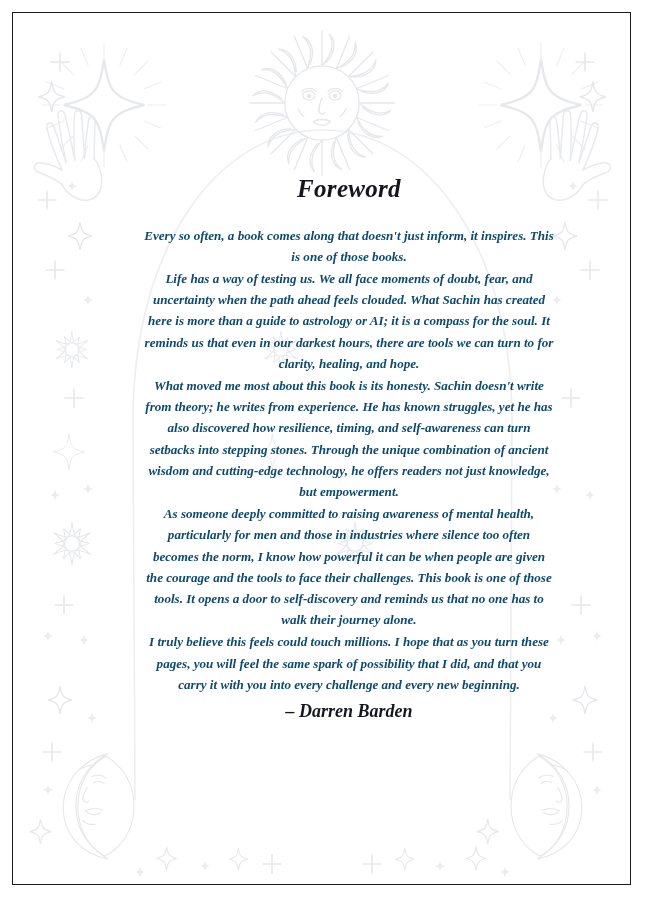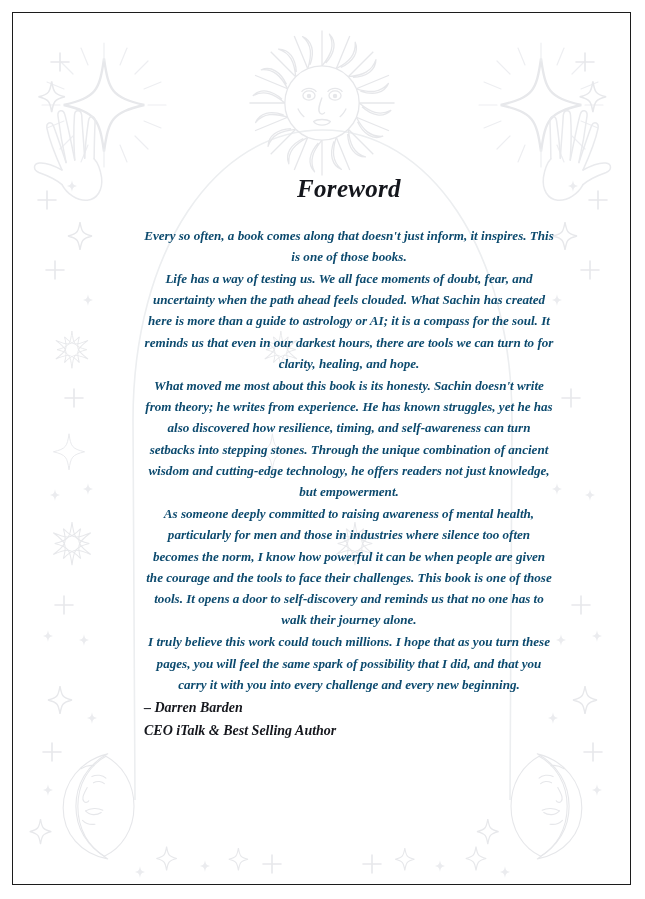--- a/index.html
+++ b/index.html
@@ -56,26 +56,26 @@
     font-weight: 700;
     color: #0c4a6e;
     line-height: 1.62;
     margin: 0 0 1px 0;
     text-align: center;
   }
   .sig-block {
     margin-top: 2px;
   }
   .sig-name, .sig-role {
-    font-size: 14px;
+    font-size: 18px;
     font-style: italic;
     font-weight: 700;
     color: #15171d;
     line-height: 1.62;
-    text-align: left;
+    text-align: center;
   }
 </style>
 </head>
 <body>
 
 <div class="page">
 
   <svg class="ornament-layer" viewBox="0 0 645 899" xmlns="http://www.w3.org/2000/svg">
     <defs>
       <g id="sparkle4">
@@ -273,21 +273,20 @@
 
   <div class="page-border"></div>
 
   <div class="content">
     <h1 class="foreword-title">Foreword</h1>
 
     <p class="para">Every so often, a book comes along that doesn't just inform, it inspires. This is one of those books.</p>
     <p class="para">Life has a way of testing us. We all face moments of doubt, fear, and uncertainty when the path ahead feels clouded. What Sachin has created here is more than a guide to astrology or AI; it is a compass for the soul. It reminds us that even in our darkest hours, there are tools we can turn to for clarity, healing, and hope.</p>
     <p class="para">What moved me most about this book is its honesty. Sachin doesn't write from theory; he writes from experience. He has known struggles, yet he has also discovered how resilience, timing, and self-awareness can turn setbacks into stepping stones. Through the unique combination of ancient wisdom and cutting-edge technology, he offers readers not just knowledge, but empowerment.</p>
     <p class="para">As someone deeply committed to raising awareness of mental health, particularly for men and those in industries where silence too often becomes the norm, I know how powerful it can be when people are given the courage and the tools to face their challenges. This book is one of those tools. It opens a door to self-discovery and reminds us that no one has to walk their journey alone.</p>
-    <p class="para">I truly believe this work could touch millions. I hope that as you turn these pages, you will feel the same spark of possibility that I did, and that you carry it with you into every challenge and every new beginning.</p>
+    <p class="para">I truly believe this feels could touch millions. I hope that as you turn these pages, you will feel the same spark of possibility that I did, and that you carry it with you into every challenge and every new beginning.</p>
 
     <div class="sig-block">
       <div class="sig-name">– Darren Barden</div>
-      <div class="sig-role">CEO iTalk &amp; Best Selling Author</div>
     </div>
   </div>
 
 </div>
 
 </body></html>

